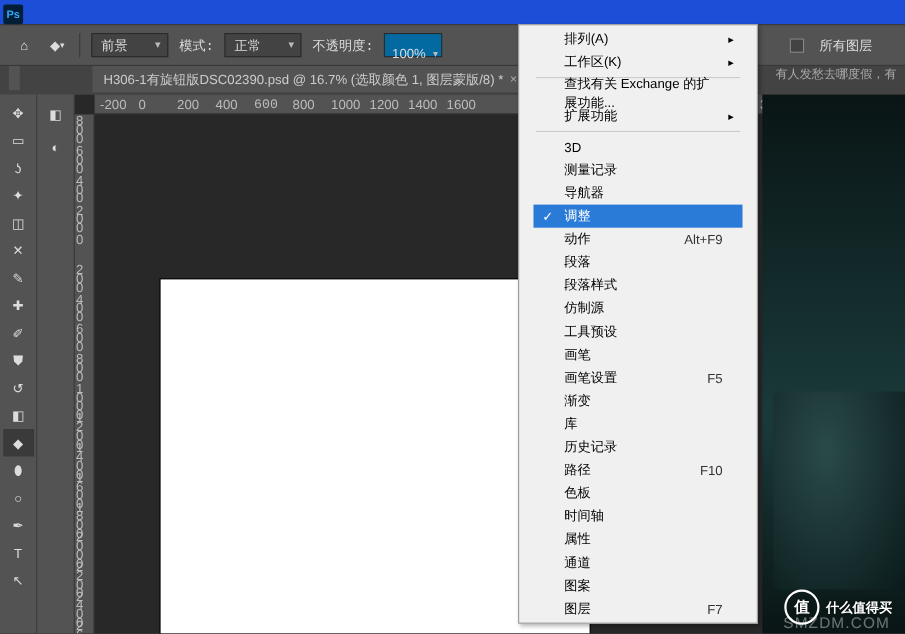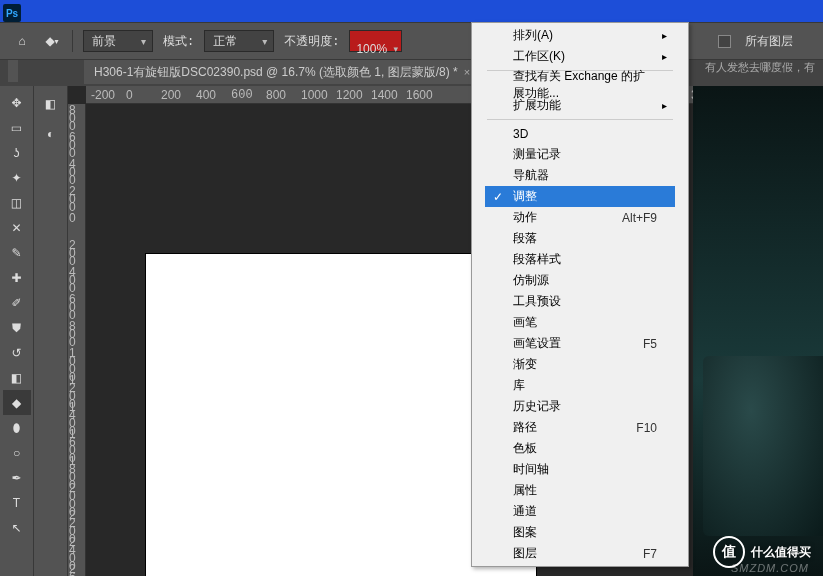--- a/index.html
+++ b/index.html
@@ -10,21 +10,21 @@
   .ps-logo { width: 18px; height: 18px; background: #001e36; color: #31a8ff; display: flex; align-items: center; justify-content: center; font-weight: bold; font-size: 10px; border-radius: 2px; margin-right: 6px; }
   .menu-item { color: #ddd; padding: 0 6px; height: 22px; display: flex; align-items: center; cursor: default; }
   .menu-item.open { background: #2a7bd8; }
   
   
   .optbar { height: 38px; background: #535353; border-top: 1px solid #383838; border-bottom: 1px solid #383838; display: flex; align-items: center; padding-left: 12px; gap: 10px; }
   .opt-icon { width: 20px; height: 20px; color: #ddd; display: flex; align-items: center; justify-content: center; }
   .opt-label { color: #ddd; font-family: Liberation Mono, monospace; }
   .opt-select { background: #434343; border: 1px solid #2a2a2a; color: #ddd; height: 22px; padding: 0 20px 0 8px; display: flex; align-items: center; position: relative; min-width: 70px; }
   .opt-select::after { content: "▾"; position: absolute; right: 6px; color: #bbb; font-size: 10px; }
-  .opt-value { background: #b91c1c; border: 1px solid #2a2a2a; color: #ddd; height: 22px; padding: 16px 14px 0 6px; display: flex; align-items: center; position: relative; }
+  .opt-value { background: #0369a1; border: 1px solid #2a2a2a; color: #ddd; height: 22px; padding: 16px 14px 0 6px; display: flex; align-items: center; position: relative; }
   .opt-value::after { content: "▾"; position: absolute; right: 3px; color: #bbb; font-size: 9px; }
   .checkbox { width: 13px; height: 13px; border: 1px solid #888; background: #434343; margin-right: 4px; }
   .divider { width: 1px; height: 22px; background: #383838; }
   
   
   .tabbar { height: 26px; background: #434343; display: flex; padding-left: 8px; }
   .side-tab { width: 10px; height: 22px; background: #535353; margin-right: 4px; }
   .doc-tab { height: 24px; background: #535353; color: #ccc; padding: 0 10px; display: flex; align-items: center; font-size: 11px; margin-left: 62px; }
   .tab-close { margin-left: 6px; color: #aaa; font-size: 11px; }
   .tab-text-right { color: #aaa; margin-left: auto; margin-right: 8px; font-size: 11px; }
@@ -59,21 +59,21 @@
   .dd-item { height: 21px; display: flex; align-items: center; padding-left: 28px; padding-right: 20px; color: #000; position: relative; }
   .dd-item.submenu::after { content: "▸"; position: absolute; right: 8px; font-size: 10px; }
   .dd-item.highlight { background: #2a7bd8; color: #fff; }
   .dd-check { position: absolute; left: 8px; }
   .dd-shortcut { position: absolute; right: 18px; color: #333; }
   .dd-sep { height: 1px; background: #ccc; margin: 3px 2px; }
   
   
   .watermark { position: absolute; right: 12px; bottom: 8px; color: #fff; font-size: 20px; font-weight: bold; display: flex; align-items: center; gap: 6px; text-shadow: 0 0 4px rgba(0,0,0,0.6); z-index: 200; }
   .wm-circle { width: 32px; height: 32px; border: 2px solid #fff; border-radius: 50%; display: flex; align-items: center; justify-content: center; font-size: 14px; }
-  .wm-sub { position: absolute; right: 14px; bottom: 2px; color: rgba(255,255,255,0.4); font-size: 11px; letter-spacing: 1px; font-style: italic; }
+  .wm-sub { position: absolute; right: 14px; bottom: 2px; color: rgba(255,255,255,0.4); font-size: 14px; letter-spacing: 1px; }
 </style>
 </head>
 <body>
 
 <div class="menubar">
   <div class="ps-logo">Ps</div>
 </div>
 
 <div class="optbar">
   <span class="opt-icon">⌂</span>

